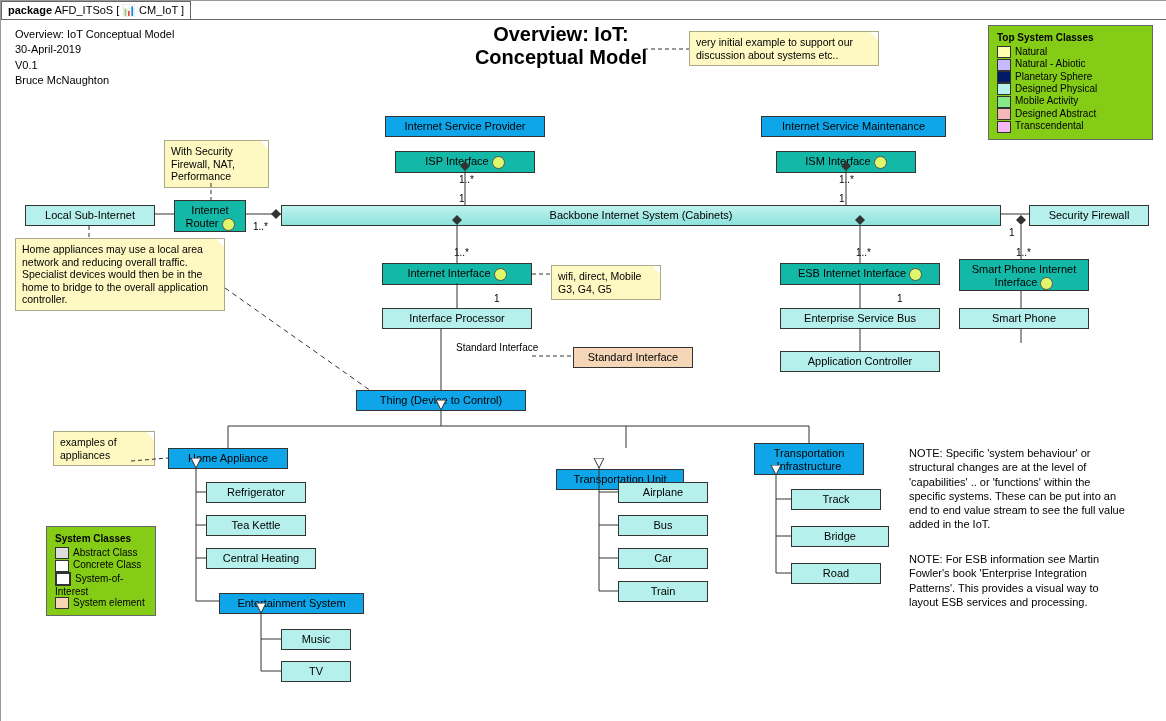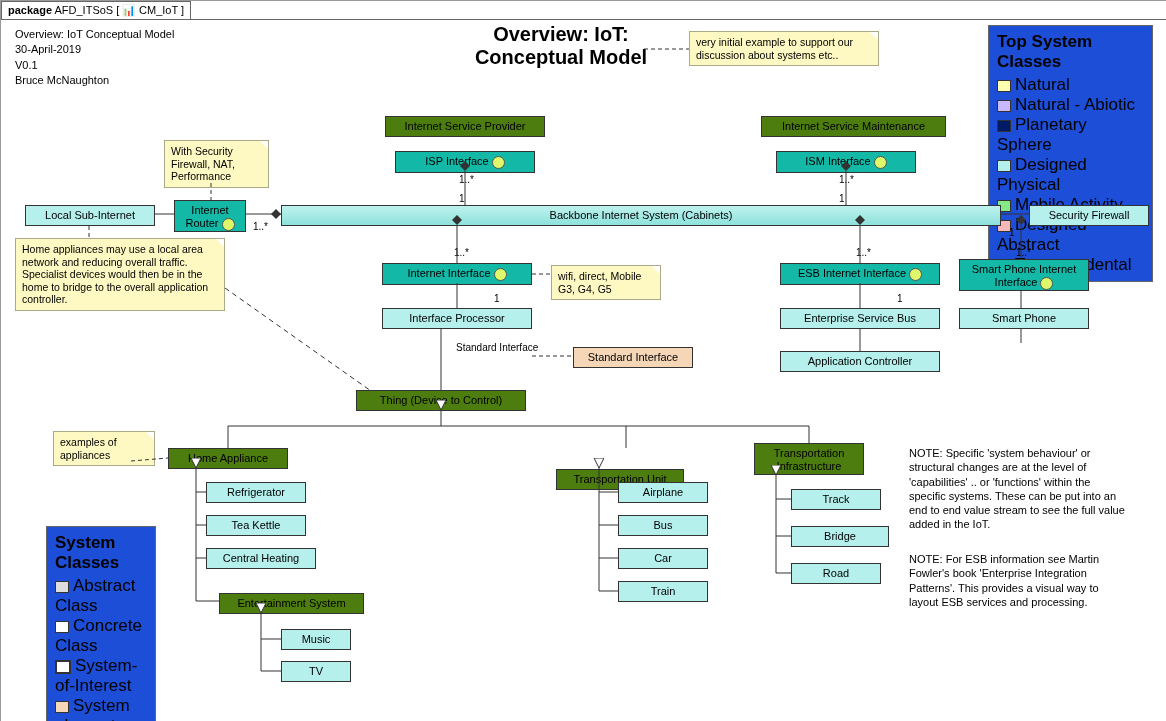--- a/index.html
+++ b/index.html
@@ -4,25 +4,25 @@
 <style>
 body{margin:0;font-family:Arial,sans-serif;font-size:11px;background:#fff}
 .canvas{position:relative;width:1166px;height:721px;border:1px solid #999}
 .pkg-tab{position:absolute;left:0;top:0;border:1px solid #666;border-bottom:none;padding:2px 6px;background:#fff;font-size:11px}
 .pkg-body{position:absolute;left:0;top:18px;right:0;bottom:0;border-top:1px solid #666}
 .box{position:absolute;border:1px solid #333;background:#b5f0ed;text-align:center;padding:3px 4px;box-sizing:border-box;line-height:1.2}
 .note{position:absolute;border:1px solid #aa8;background:#fef9c3;padding:4px 6px;box-sizing:border-box;line-height:1.2;font-size:10.5px}
 .note::after{content:"";position:absolute;right:0;top:0;border-style:solid;border-width:0 8px 8px 0;border-color:transparent #fff transparent transparent}
 .green{background:#14b8a6}
 .cyan{background:#b5f0ed}
-.dcyan{background:#4d7c0f}
+.dcyan{background:#0ea5e9}
 .peach{background:#f5d7b8}
 .title{position:absolute;font-weight:bold;font-size:20px;text-align:center;width:260px}
 .circle{display:inline-block;width:11px;height:11px;border:1px solid #555;border-radius:50%;background:#dff76a;vertical-align:middle;margin-left:3px}
-.legend{position:absolute;border:1px solid #666;background:#1d4ed8;padding:6px 8px;box-sizing:border-box;font-size:17px}
+.legend{position:absolute;border:1px solid #666;background:#84cc16;padding:6px 8px;box-sizing:border-box;font-size:10px}
 .legend .hdr{font-weight:bold;margin-bottom:3px}
 .sw{display:inline-block;width:12px;height:10px;border:1px solid #333;margin-right:4px;vertical-align:middle}
 .meta{position:absolute;left:14px;top:26px;line-height:1.4}
 svg.lines{position:absolute;left:0;top:0;width:1166px;height:721px;pointer-events:none}
 .mult{position:absolute;font-size:10px}
 .ntxt{position:absolute;font-size:11px;line-height:1.3;width:220px}
 </style>
 </head>
 <body>
 

